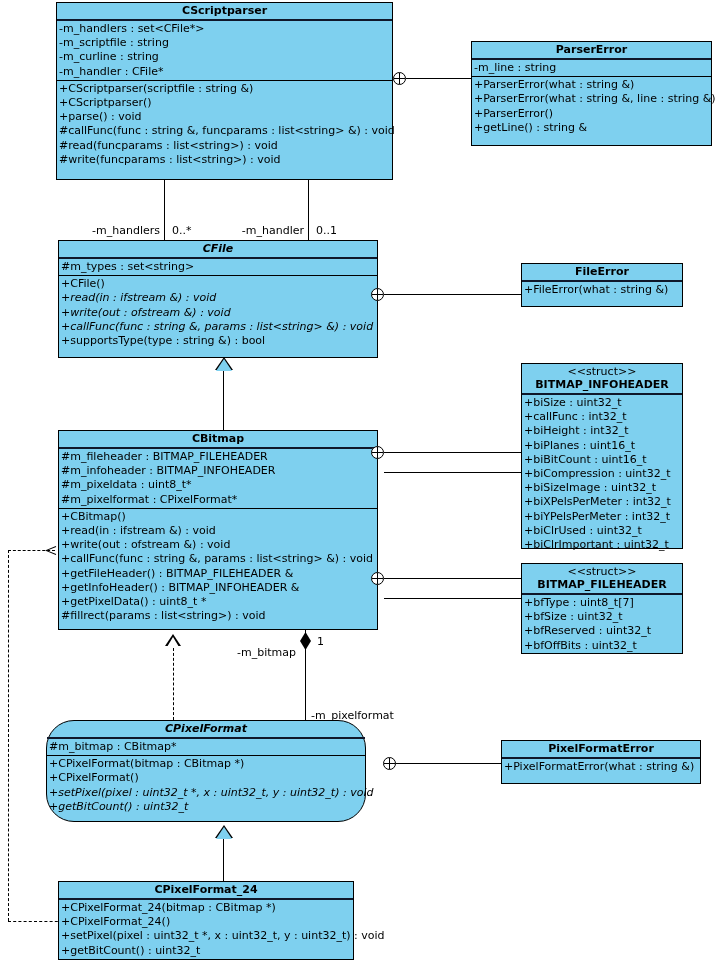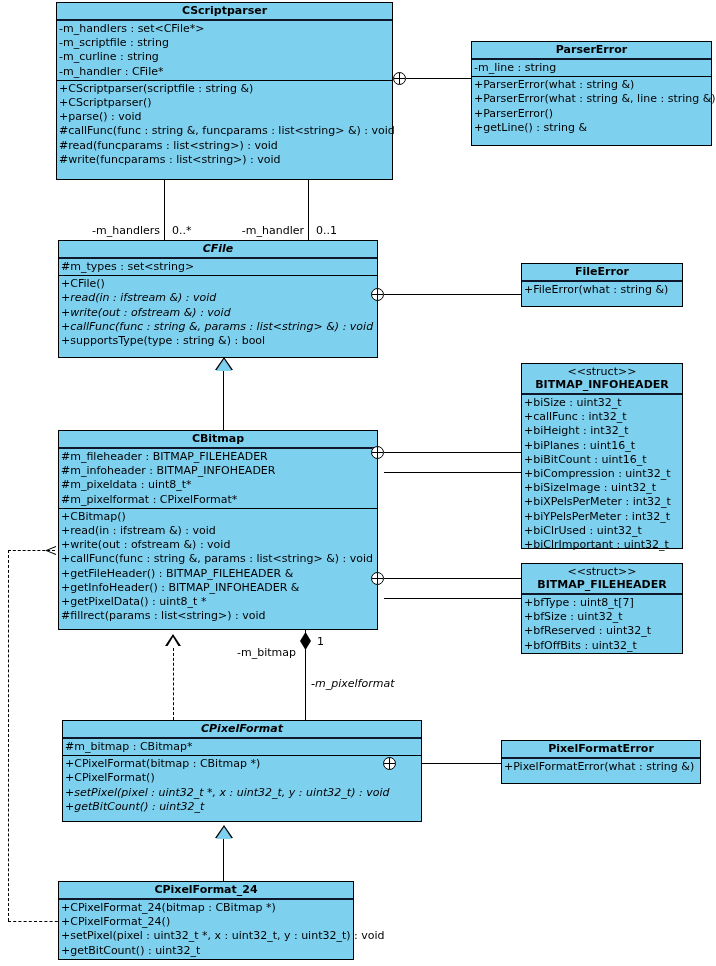--- a/index.html
+++ b/index.html
@@ -164,21 +164,21 @@
   <div class="arrow-r1" style="left:45px;top:546px;"></div>
   <div class="arrow-r2" style="left:45px;top:554px;"></div>
 
   <div class="lbl r" style="left:60px;top:225px;width:100px;">-m_handlers</div>
   <div class="lbl" style="left:172px;top:225px;">0..*</div>
   <div class="lbl r" style="left:208px;top:225px;width:96px;">-m_handler</div>
   <div class="lbl" style="left:316px;top:225px;">0..1</div>
 
   <div class="lbl r" style="left:190px;top:636px;width:106px;margin-top:11px;">-m_bitmap</div>
   <div class="lbl" style="left:317px;top:636px;">1</div>
-  <div class="lbl" style="left:311px;top:678px;font-style:italic;">-m_pixelformat</div>
+  <div class="lbl" style="left:311px;top:710px;">-m_pixelformat</div>
 
   <div class="umlbox" style="left:56px;top:2px;width:337px;height:178px;">
     <div class="uml-title">CScriptparser</div>
     <div class="uml-compartment">
       <div class="uml-line">-m_handlers : set&lt;CFile*&gt;</div>
       <div class="uml-line">-m_scriptfile : string</div>
       <div class="uml-line">-m_curline : string</div>
       <div class="uml-line">-m_handler : CFile*</div>
     </div>
     <div class="uml-compartment">
@@ -275,21 +275,21 @@
       <span>BITMAP_FILEHEADER</span>
     </div>
     <div class="uml-compartment">
       <div class="uml-line">+bfType : uint8_t[7]</div>
       <div class="uml-line">+bfSize : uint32_t</div>
       <div class="uml-line">+bfReserved : uint32_t</div>
       <div class="uml-line">+bfOffBits : uint32_t</div>
     </div>
   </div>
 
-  <div class="umlbox" style="left:62px;top:720px;width:360px;height:102px;">
+  <div class="umlbox" style="left:46px;top:720px;width:320px;height:102px;border-radius:28px;">
     <div class="uml-title abstract">CPixelFormat</div>
     <div class="uml-compartment">
       <div class="uml-line">#m_bitmap : CBitmap*</div>
     </div>
     <div class="uml-compartment">
       <div class="uml-line">+CPixelFormat(bitmap : CBitmap *)</div>
       <div class="uml-line">+CPixelFormat()</div>
       <div class="uml-line ital">+setPixel(pixel : uint32_t *, x : uint32_t, y : uint32_t) : void</div>
       <div class="uml-line ital">+getBitCount() : uint32_t</div>
     </div>

